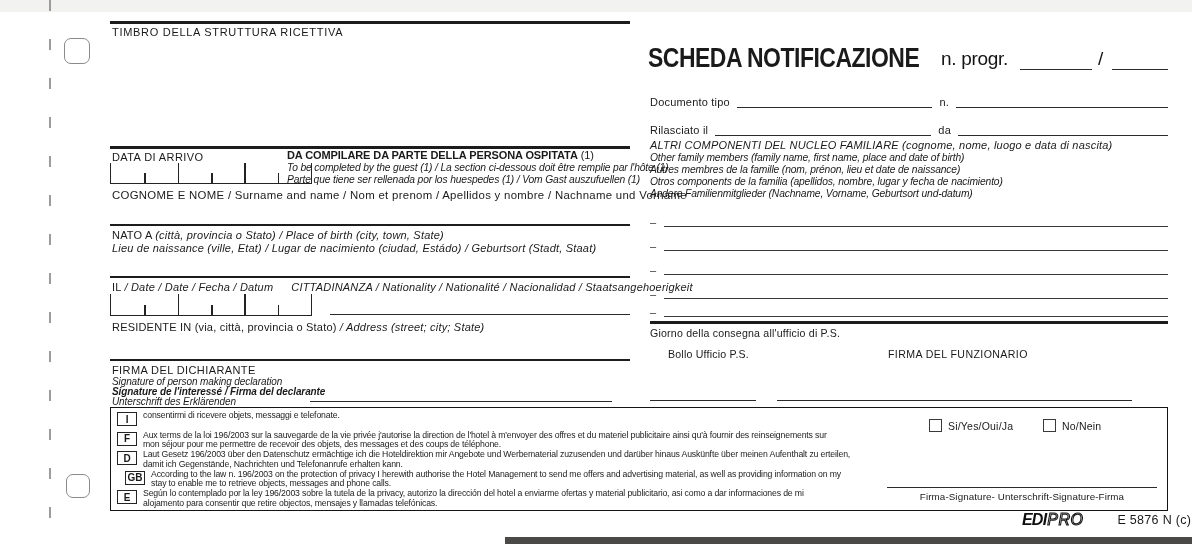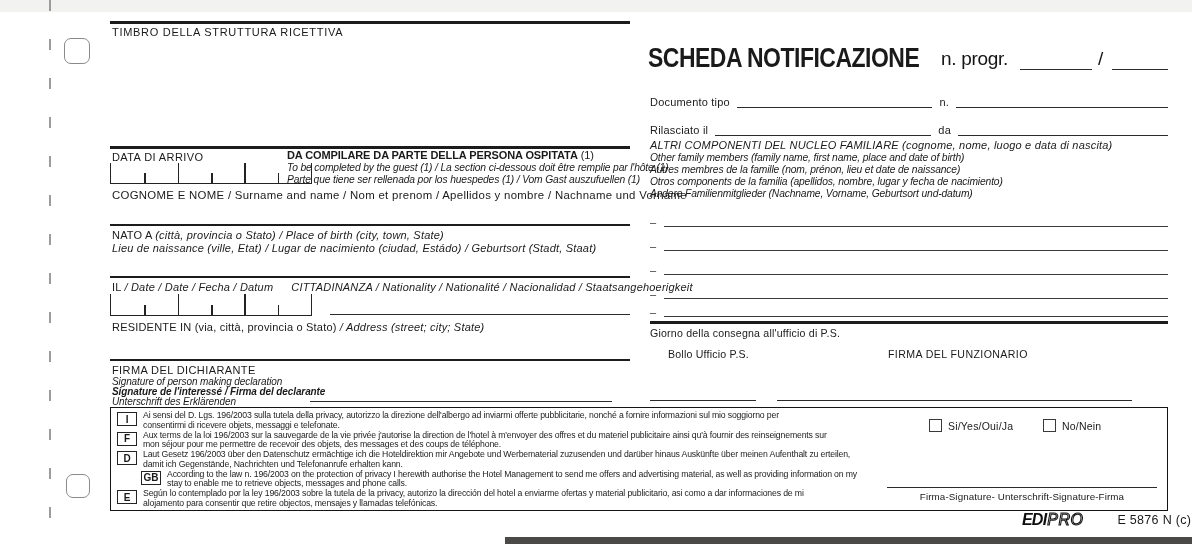--- a/index.html
+++ b/index.html
@@ -159,39 +159,38 @@
   <div class="abs nw it" style="left:112px; top:376px; font-size:10px;">Signature of person making declaration</div>
   <div class="abs nw it" style="left:112px; top:386px; font-size:10px;font-weight:bold;">Signature de l'interessé / Firma del declarante</div>
   <div class="abs nw it" style="left:112px; top:396px; font-size:10px;">Unterschrift des Erklärenden</div>
   <div class="abs wline" style="left:310px; top:390px; width:302px; height:12px;"></div>
 
   <div class="abs pbox" style="left:110px; top:407px; width:1058px; height:104px;">
 
     <div class="prow" style="left:6px; top:3px;">
       <div class="codebox">I</div>
       <div>
-        <div class="ptxt">Ai sensi del D. Lgs. 196/2003 sulla tutela della privacy, autorizzo la direzione dell'albergo ad inviarmi offerte pubblicitarie, nonché a fornire informazioni sul mio soggiorno per</div>
         <div class="ptxt">consentirmi di ricevere objets, messaggi e telefonate.</div>
       </div>
     </div>
     <div class="prow" style="left:6px; top:22.5px;">
       <div class="codebox">F</div>
       <div>
         <div class="ptxt">Aux terms de la loi 196/2003 sur la sauvegarde de la vie privée j'autorise la direction de l'hotel à m'envoyer des offres et du materiel publicitaire ainsi qu'à fournir des reinseignements sur</div>
         <div class="ptxt">mon séjour pour me permettre de recevoir des objets, des messages et des coups de téléphone.</div>
       </div>
     </div>
     <div class="prow" style="left:6px; top:42px;">
       <div class="codebox">D</div>
       <div>
         <div class="ptxt">Laut Gesetz 196/2003 über den Datenschutz ermächtige ich die Hoteldirektion mir Angebote und Werbematerial zuzusenden und darüber hinaus Auskünfte über meinen Aufenthalt zu erteilen,</div>
         <div class="ptxt">damit ich Gegenstände, Nachrichten und Telefonanrufe erhalten kann.</div>
       </div>
     </div>
-    <div class="prow" style="left:22px; top:61.5px;padding-left:8px;">
+    <div class="prow" style="left:6px; top:61.5px;padding-left:8px;">
       <div class="codebox">GB</div>
       <div>
         <div class="ptxt">According to the law n. 196/2003 on the protection of privacy I herewith authorise the Hotel Management to send me offers and advertising material, as well as providing information on my</div>
         <div class="ptxt">stay to enable me to retrieve objects, messages and phone calls.</div>
       </div>
     </div>
     <div class="prow" style="left:6px; top:81px;">
       <div class="codebox">E</div>
       <div>
         <div class="ptxt">Según lo contemplado por la ley 196/2003 sobre la tutela de la privacy, autorizo la dirección del hotel a enviarme ofertas y material publicitario, asi como a dar informaciones de mi</div>

